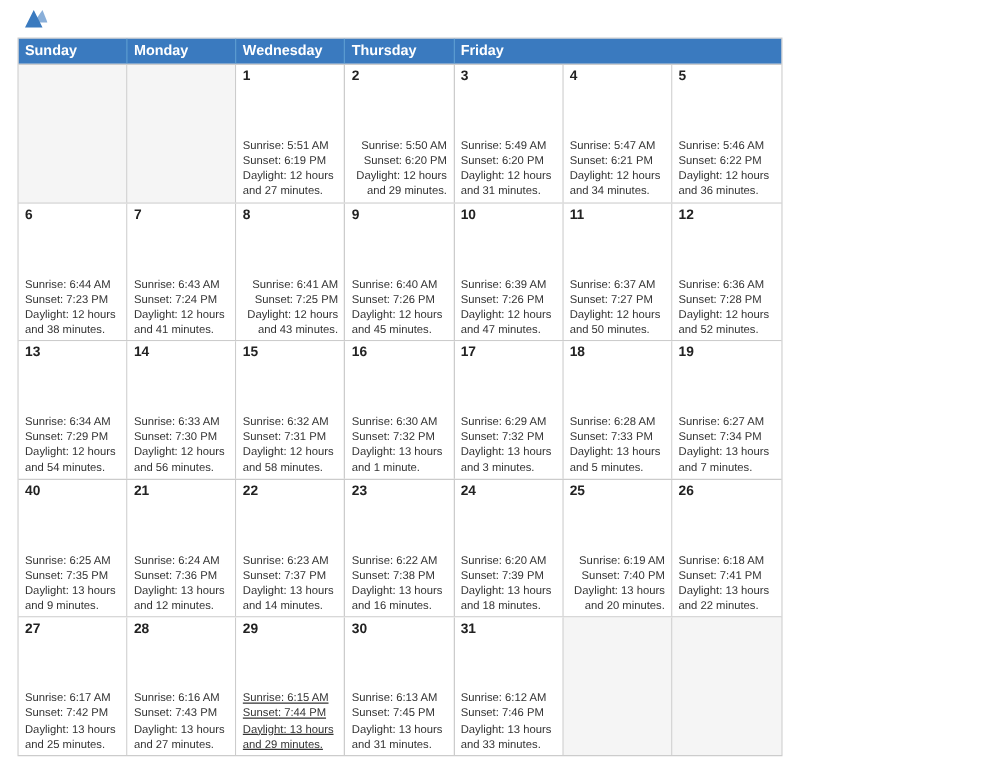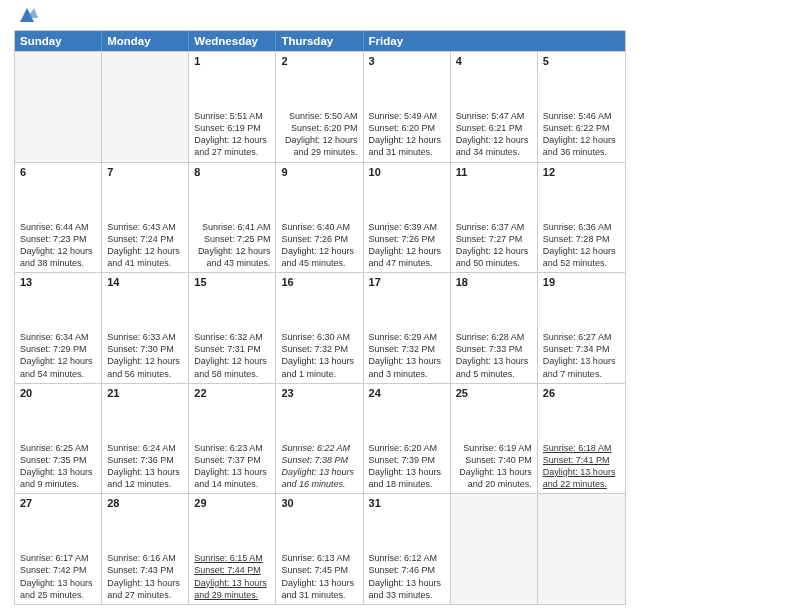--- a/index.html
+++ b/index.html
@@ -285,21 +285,21 @@
           <div class="cal-cell">
             <span class="day-number">19</span>
             <div class="cell-text" style="white-space: pre-line;">Sunrise: 6:27 AM
 Sunset: 7:34 PM
 Daylight: 13 hours
 and 7 minutes.</div>
           </div>
         </div>
         <div class="cal-row">
           <div class="cal-cell">
-            <span class="day-number">20</span>
+            <span class="day-number">40</span>
             <div class="cell-text" style="white-space: pre-line;">Sunrise: 6:25 AM
 Sunset: 7:35 PM
 Daylight: 13 hours
 and 9 minutes.</div>
           </div>
           <div class="cal-cell">
             <span class="day-number">21</span>
             <div class="cell-text" style="white-space: pre-line;">Sunrise: 6:24 AM
 Sunset: 7:36 PM
 Daylight: 13 hours
@@ -307,42 +307,42 @@
           </div>
           <div class="cal-cell">
             <span class="day-number">22</span>
             <div class="cell-text" style="white-space: pre-line;">Sunrise: 6:23 AM
 Sunset: 7:37 PM
 Daylight: 13 hours
 and 14 minutes.</div>
           </div>
           <div class="cal-cell">
             <span class="day-number">23</span>
-            <div class="cell-text" style="white-space: pre-line; font-style: italic;">Sunrise: 6:22 AM
+            <div class="cell-text" style="white-space: pre-line;">Sunrise: 6:22 AM
 Sunset: 7:38 PM
 Daylight: 13 hours
 and 16 minutes.</div>
           </div>
           <div class="cal-cell">
             <span class="day-number">24</span>
             <div class="cell-text" style="white-space: pre-line;">Sunrise: 6:20 AM
 Sunset: 7:39 PM
 Daylight: 13 hours
 and 18 minutes.</div>
           </div>
           <div class="cal-cell">
             <span class="day-number">25</span>
             <div class="cell-text" style="white-space: pre-line; text-align: right;">Sunrise: 6:19 AM
 Sunset: 7:40 PM
 Daylight: 13 hours
 and 20 minutes.</div>
           </div>
           <div class="cal-cell">
             <span class="day-number">26</span>
-            <div class="cell-text" style="white-space: pre-line; text-decoration: underline;">Sunrise: 6:18 AM
+            <div class="cell-text" style="white-space: pre-line;">Sunrise: 6:18 AM
 Sunset: 7:41 PM
 Daylight: 13 hours
 and 22 minutes.</div>
           </div>
         </div>
         <div class="cal-row">
           <div class="cal-cell">
             <span class="day-number">27</span>
             <div class="cell-text" style="white-space: pre-line;">Sunrise: 6:17 AM
 Sunset: 7:42 PM

